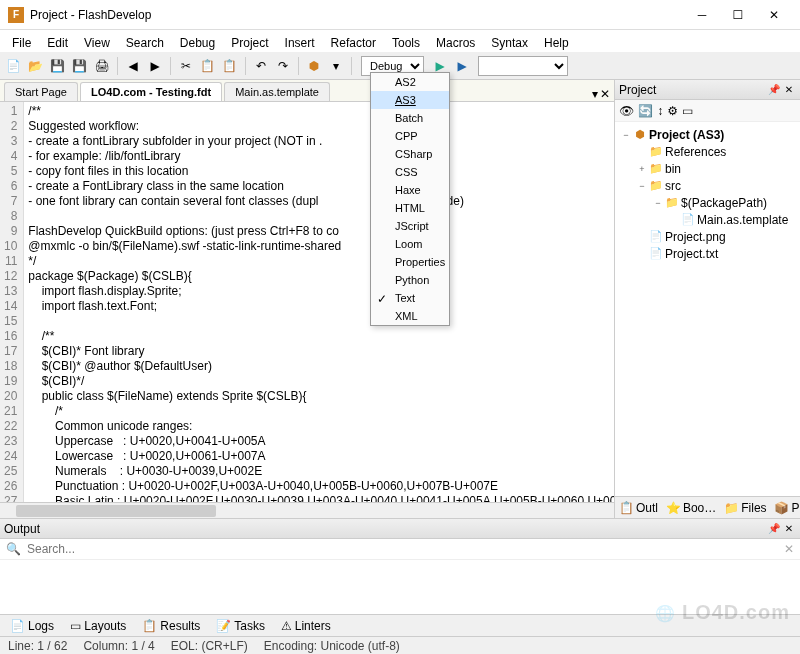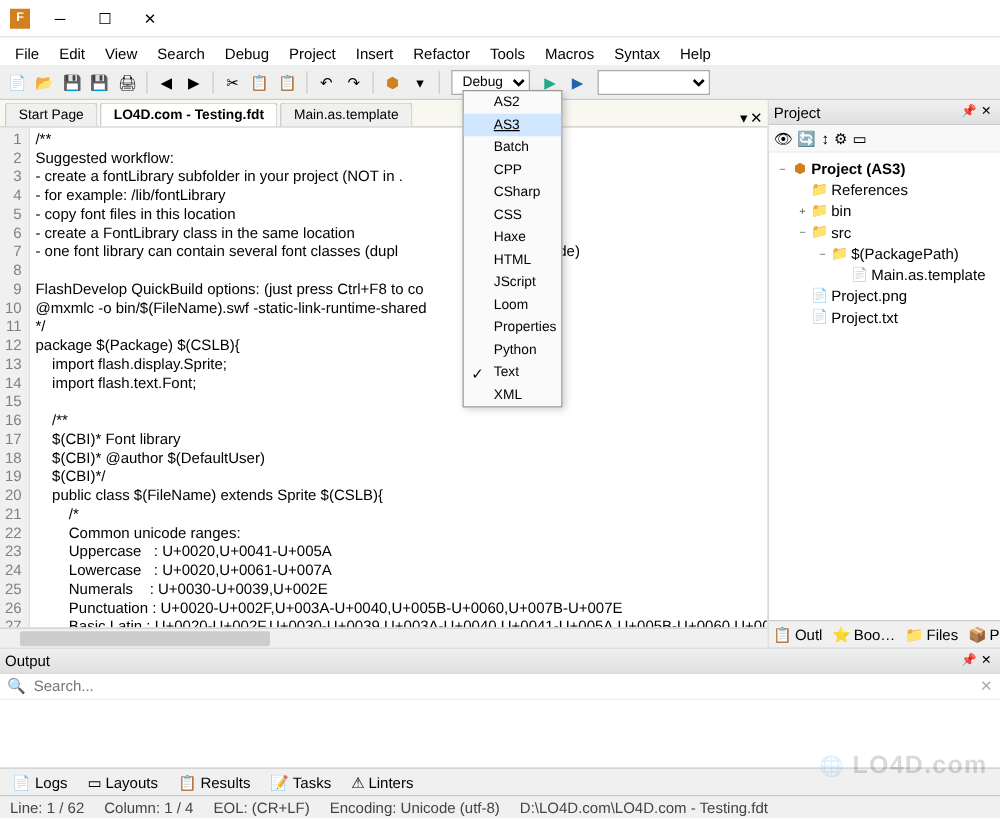--- a/index.html
+++ b/index.html
@@ -54,20 +54,21 @@
 .dropdown-menu .dd-item.highlighted { background: #d0e7ff; text-decoration: underline; }
 .dropdown-menu .dd-item .check { position: absolute; left: 6px; top: 3px; }
 .watermark { position: absolute; right: 10px; bottom: 30px; font-size: 20px; color: rgba(0,0,0,0.15); font-weight: bold; font-family: Arial; pointer-events: none; letter-spacing: 1px; }
 .watermark::before { content: "🌐 "; font-size: 16px; }
 </style>
 </head>
 <body>
 
 <div class="titlebar">
   <div class="app-icon">F</div>
+  <div class="title">Project - FlashDevelop</div>
   <div class="win-controls">
     <div class="win-btn">─</div>
     <div class="win-btn">☐</div>
     <div class="win-btn close">✕</div>
   </div>
 </div>
 
 <div class="menubar" id="menubar">
     <div class="menu-item">File</div>
     <div class="menu-item">Edit</div>
@@ -272,21 +273,20 @@
       <span>⚠</span>
       <span>Linters</span>
     </div>
   </div>
 
 <div class="statusbar">
   <span>Line: 1 / 62</span>
   <span>Column: 1 / 4</span>
   <span>EOL: (CR+LF)</span>
   <span>Encoding: Unicode (utf-8)</span>
-  <span>D:\LO4D.com\LO4D.com - Testing.fdt</span>
 </div>
 
 <div class="dropdown-menu" id="syntax-dd">
     <div class="dd-item">AS2</div>
     <div class="dd-item highlighted">AS3</div>
     <div class="dd-item">Batch</div>
     <div class="dd-item">CPP</div>
     <div class="dd-item">CSharp</div>
     <div class="dd-item">CSS</div>
     <div class="dd-item">Haxe</div>

